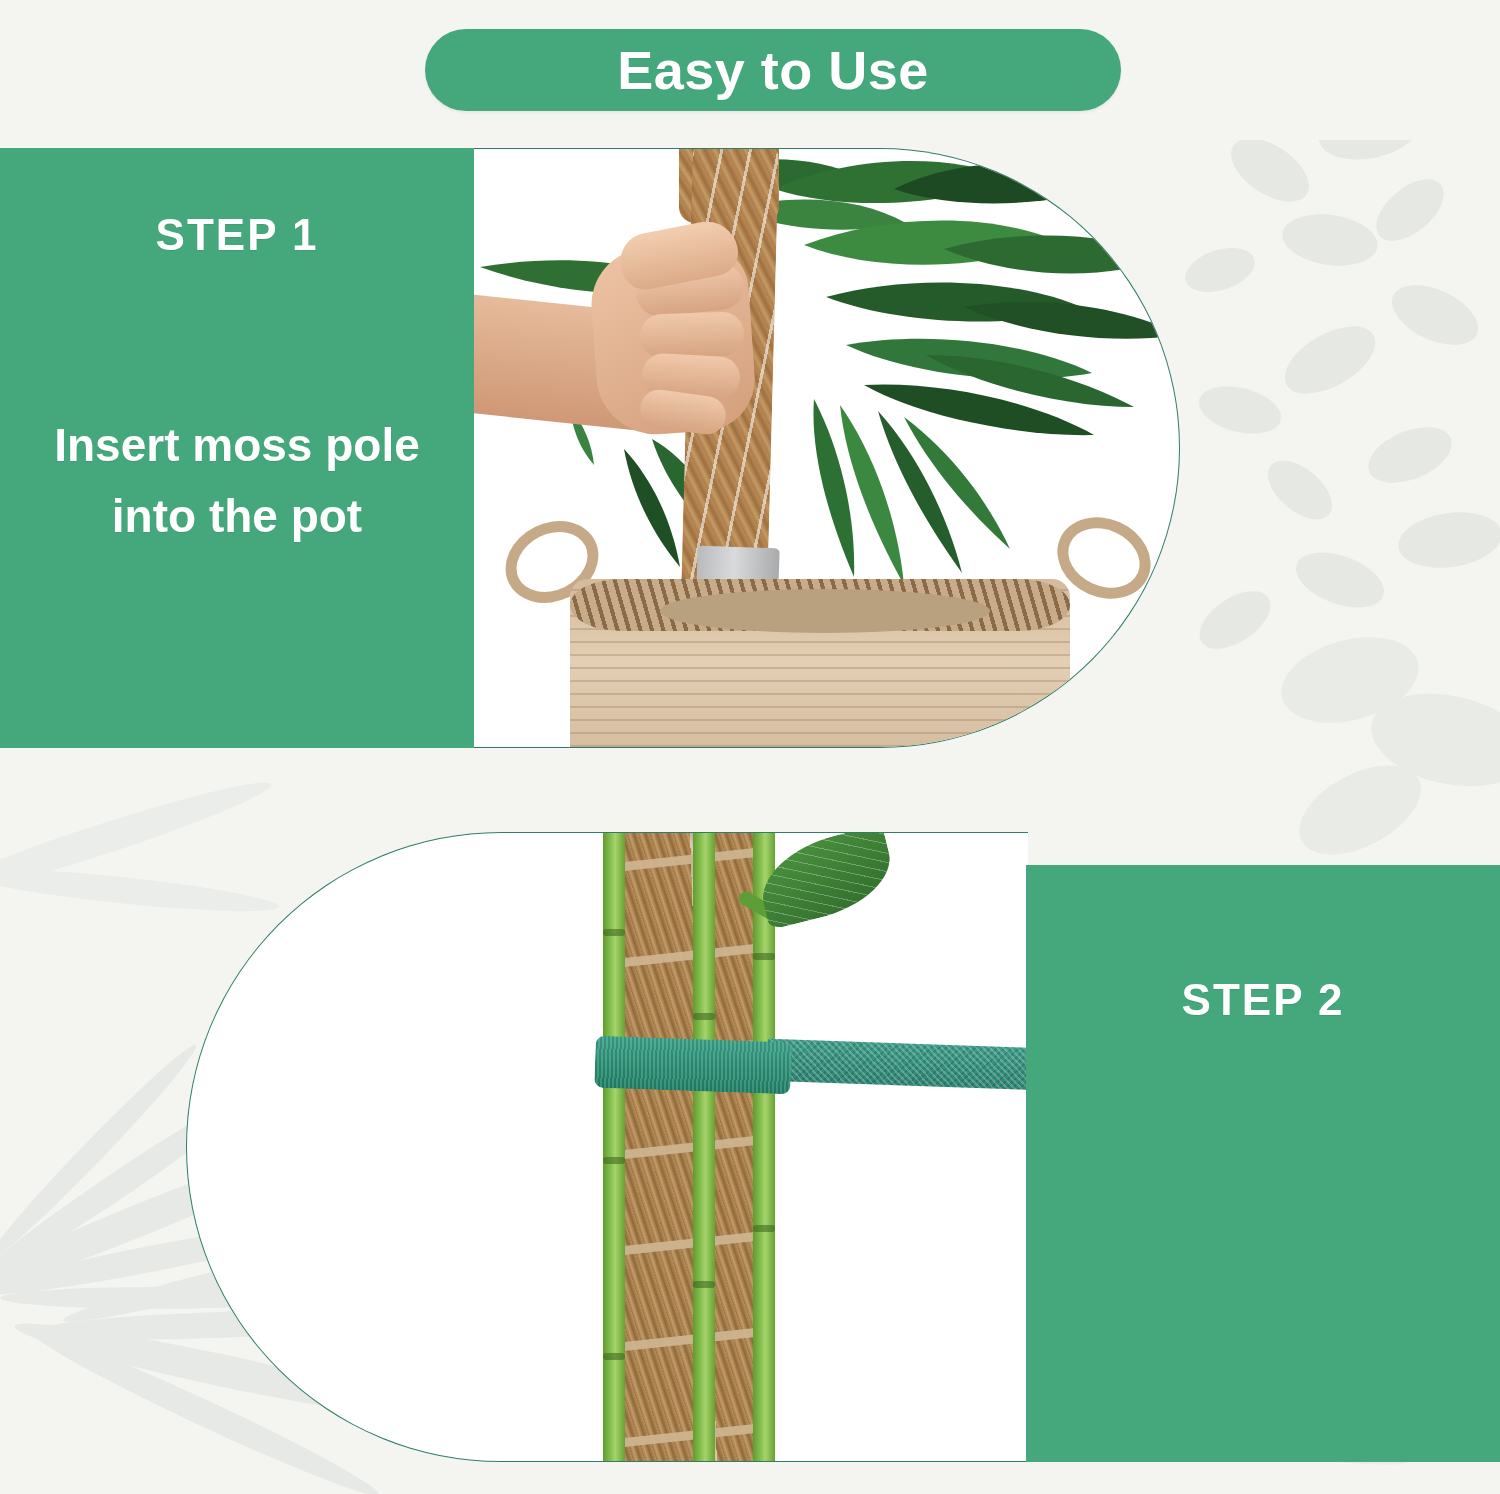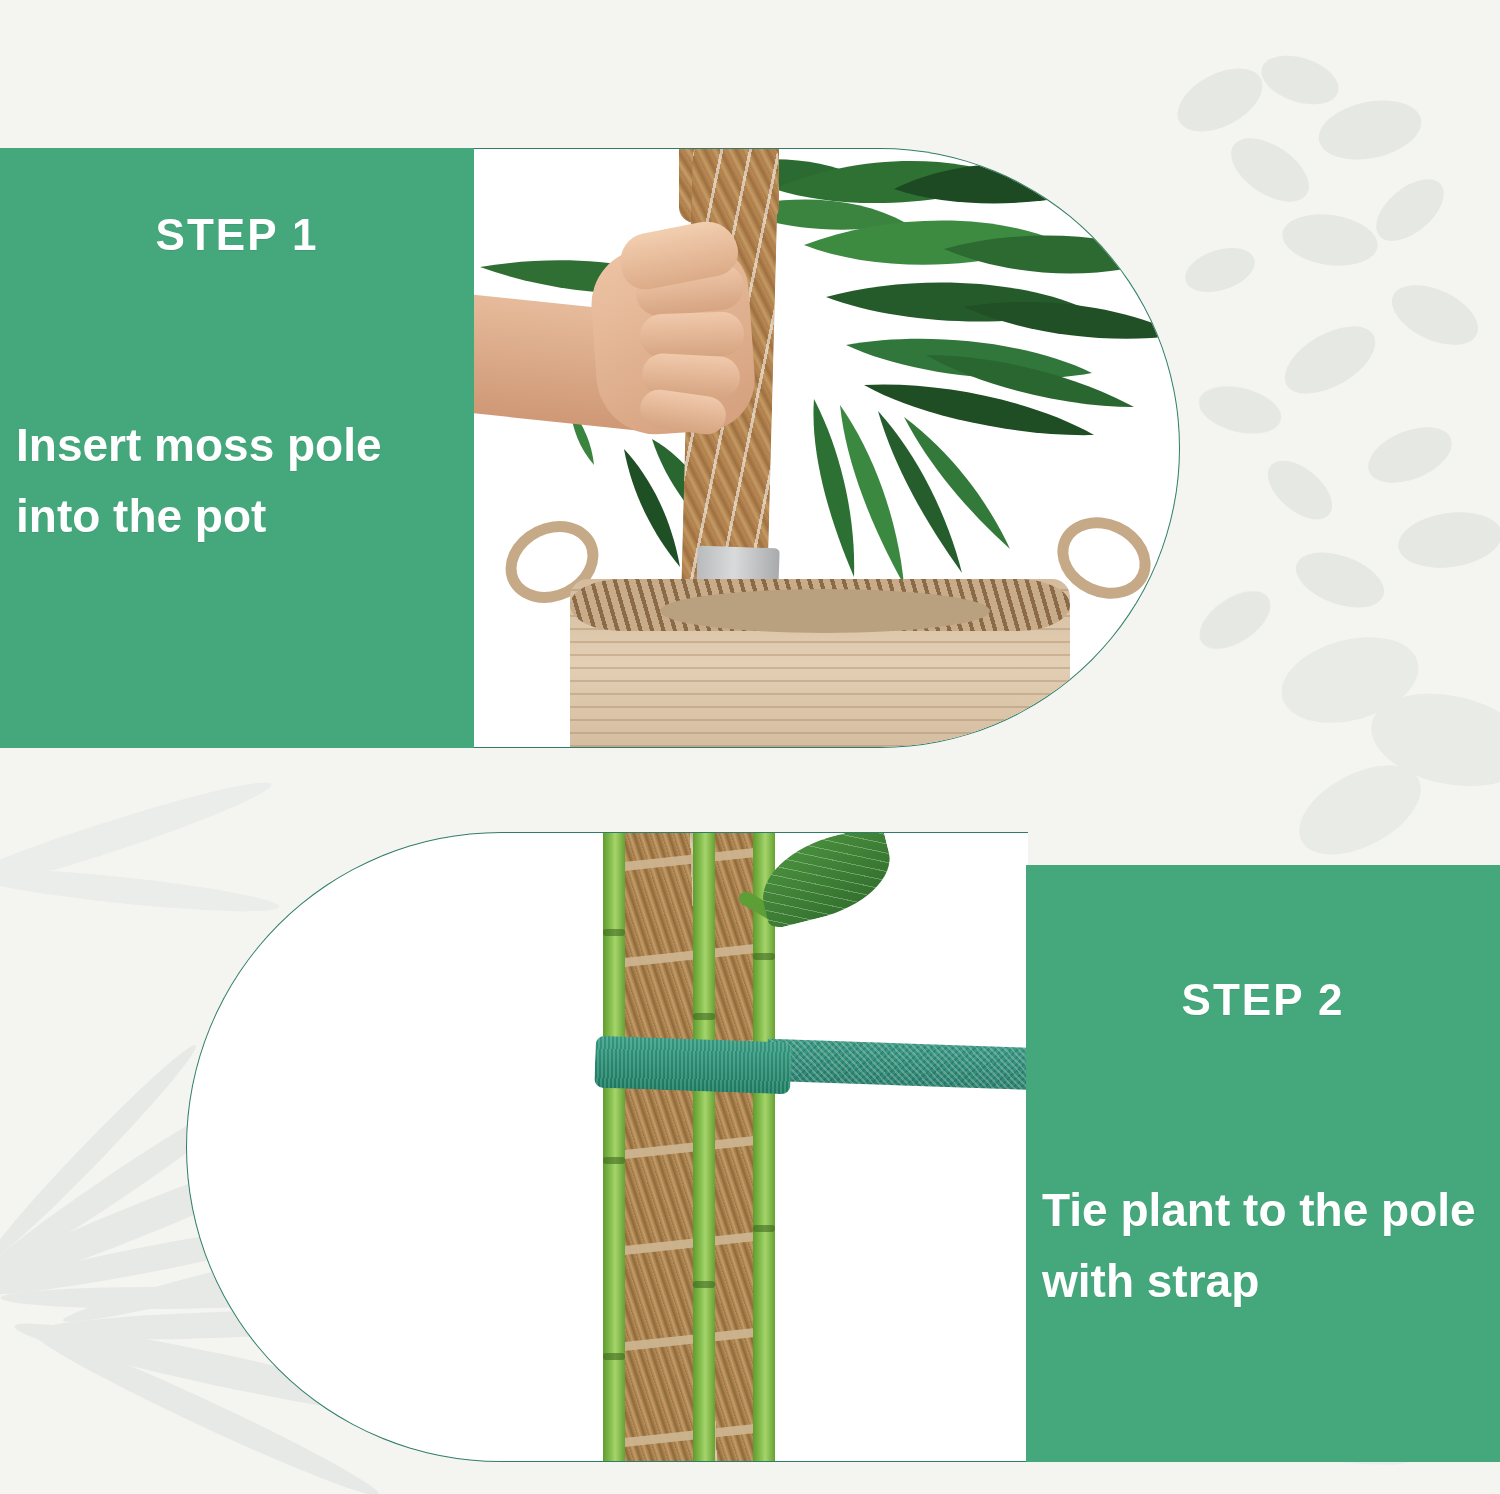--- a/index.html
+++ b/index.html
@@ -67,21 +67,21 @@
     font-size:44px;
     font-weight:bold;
     letter-spacing:2px;
     text-shadow:0 1px 1px rgba(0,0,0,.08);
   }
   .step-desc {
     color:#ffffff;
     font-size:46px;
     font-weight:bold;
     line-height:1.55;
-    text-align:left;
+    text-align:center;
     text-shadow:0 1px 1px rgba(0,0,0,.08);
     padding:0 14px;
   }
 
   
   .photo-panel {
     position:absolute;
     background:#ffffff;
     border:1.5px solid #2f7d68;
     overflow:hidden;
@@ -325,20 +325,25 @@
         </g>
 
         <g transform="translate(-20,780)" opacity="0.7">
           <ellipse cx="120" cy="60" rx="180" ry="15" transform="rotate(-18 120 60)"></ellipse>
           <ellipse cx="140" cy="110" rx="160" ry="13" transform="rotate(6 140 110)"></ellipse>
         </g>
       </g>
     </svg>
   </div>
 
+  <div id="title-bar">
+    <div id="title-pill">
+      <span class="title-text">Easy to Use</span>
+    </div>
+  </div>
 
   <div class="row" style="left:0; top:148px; width:1500px; height:600px;">
 
     <div class="green-panel" style="left:0; top:0; width:474px; height:600px;">
       <div class="step-label" style="margin-top:62px;">STEP 1</div>
       <div class="step-desc" style="margin-top:150px; width:470px;">Insert moss pole into the pot</div>
     </div>
 
     <div class="photo-panel top" style="left:474px; top:0; width:706px; height:600px;">
       <div class="photo-stage">
@@ -440,17 +445,16 @@
 
           <div id="s2-strap-tail"></div>
           <div id="s2-strap-loop"></div>
         </div>
 
       </div>
     </div>
 
     <div class="green-panel" style="left:1026px; top:33px; width:474px; height:597px;">
       <div class="step-label" style="margin-top:110px;">STEP 2</div>
-      <div class="step-desc" style="margin-top:150px; width:470px;">Tie plant to the pole with strap</div>
     </div>
   </div>
 
 </div>
 
 </body></html>

